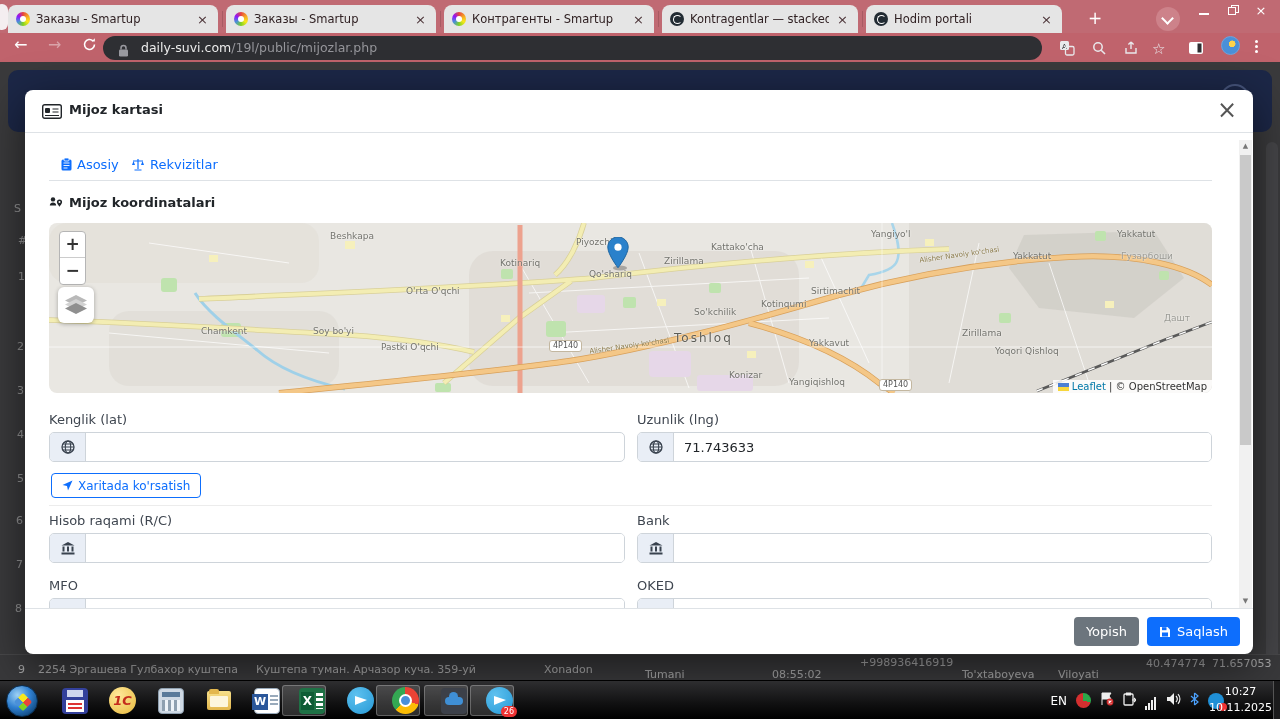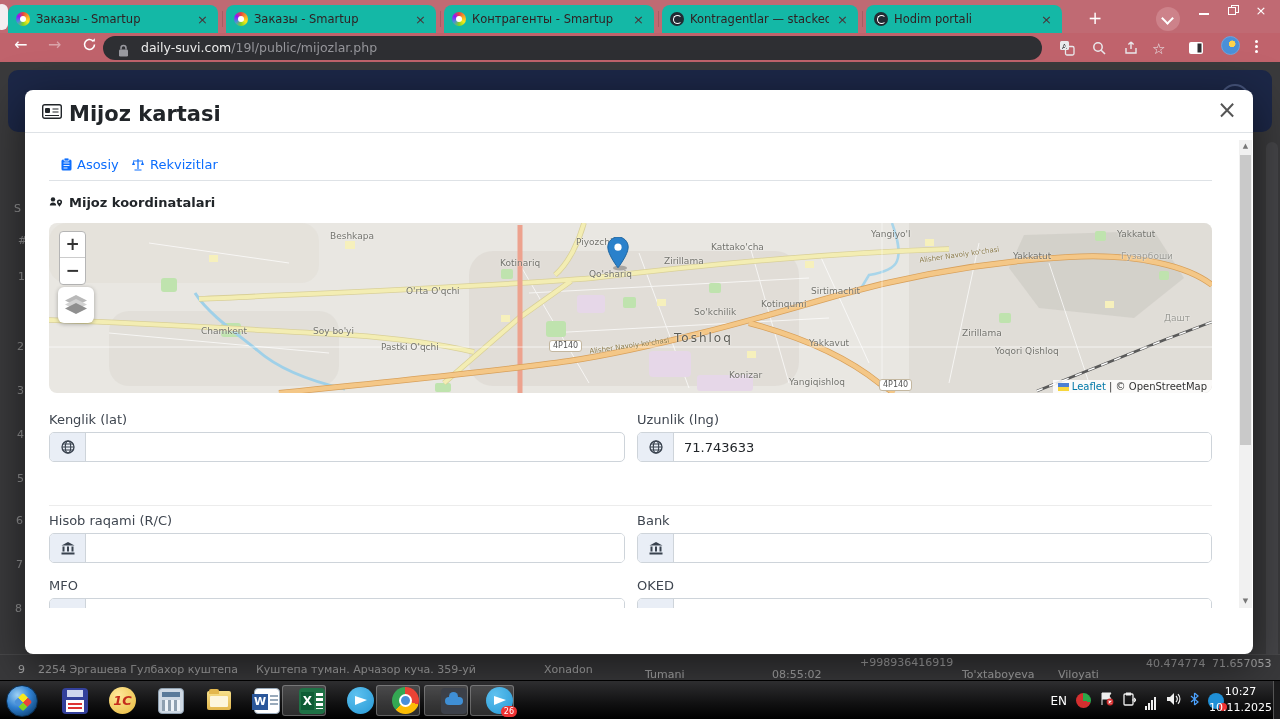--- a/index.html
+++ b/index.html
@@ -3,21 +3,21 @@
 <meta charset="utf-8">
 <style>
   * { margin:0; padding:0; box-sizing:border-box; }
   html,body { width:1280px; height:719px; overflow:hidden;
     font-family:"DejaVu Sans","Liberation Sans",sans-serif; background:#3a3a3c; }
   .abs { position:absolute; }
 
   
   #tabstrip { position:absolute; left:0; top:0; width:1280px; height:33px; background:#c06a73; }
   .edge-blob { position:absolute; left:-4px; top:4px; width:12px; height:26px; background:#f4eef0; border-radius:8px; }
-  .tab { position:absolute; top:5px; height:28px; background:#14b8a6; border-radius:8px 8px 0 0;
+  .tab { position:absolute; top:5px; height:28px; background:#e5e5e5; border-radius:8px 8px 0 0;
     display:flex; align-items:center; padding:0 8px; overflow:hidden; }
   .tab .title { font-size:11.5px; color:#302123; white-space:nowrap; overflow:hidden; flex:1; margin:0 6px; }
   .tab .tclose { font-size:13px; color:#4a3236; padding:0 2px; flex:none; }
   .tab-sep { position:absolute; top:11px; width:1px; height:16px; background:#a85b63; }
   .fav-smartup { width:14px; height:14px; border-radius:50%; flex:none;
     background:conic-gradient(#e8453c,#f5a623,#f8e71c,#7ed321,#4a90d9,#9013fe,#e8453c);
     position:relative; }
   .fav-smartup:after { content:""; position:absolute; left:4px; top:4px; width:6px; height:6px; border-radius:50%; background:#fff; }
   .fav-dark { width:14px; height:14px; border-radius:50%; flex:none; background:#222b33; position:relative; }
   .fav-dark:after { content:""; position:absolute; left:3px; top:3px; width:7px; height:7px;
@@ -54,21 +54,21 @@
   .ghost { color:rgba(255,255,255,.45); font-size:11px; position:absolute; }
   #pgscroll { position:absolute; right:2px; top:80px; width:12px; height:520px; background:#454548; border-radius:6px; }
   #bottomrow { position:absolute; left:0; top:592px; width:1280px; height:26px; background:#39393b;
     border-top:1px solid rgba(255,255,255,.08); }
   #bottomrow span { position:absolute; white-space:nowrap; color:rgba(255,255,255,.55); font-size:11px; }
 
   
   #modal { position:absolute; left:25px; top:90px; width:1228px; height:564px; background:#fff;
     border-radius:8px; box-shadow:0 12px 44px rgba(0,0,0,.55); }
   #mheader { position:absolute; left:0; top:0; right:0; height:43px; border-bottom:1px solid #dee2e6; }
-  #mtitle { position:absolute; left:44px; top:12px; font-size:21px; font-weight:bold; color:#212529; }
+  #mtitle { position:absolute; left:44px; top:12px; font-size:13px; font-weight:bold; color:#212529; }
   #mclose { position:absolute; right:12px; top:6px; font-size:24px; color:#555; width:28px; text-align:center; }
   #mbody { position:absolute; left:0; top:43px; width:1228px; height:475px; overflow:hidden; }
 
   .mtabs { position:absolute; left:24px; top:15px; width:1163px; height:33px; border-bottom:1px solid #dee2e6; }
   .mtab { position:absolute; top:0; height:32px; display:flex; align-items:center; gap:5px;
     font-size:13px; color:#0d6efd; padding:0 12px; }
   .mtab.active { background:#fff; border:1px solid #dee2e6; border-bottom:1px solid #fff;
     border-radius:6px 6px 0 0; color:#495057; height:34px; }
   .sectitle { position:absolute; left:24px; top:62px; font-size:13px; font-weight:bold; color:#212529;
     display:flex; align-items:center; gap:6px; }
@@ -458,20 +458,26 @@
       <span class="iprefix">
         <svg width="14" height="14" viewBox="0 0 14 14">
             <circle cx="7" cy="7" r="6" fill="none" stroke="#39424e" stroke-width="1.3"></circle>
             <ellipse cx="7" cy="7" rx="2.7" ry="6" fill="none" stroke="#39424e" stroke-width="1.1"></ellipse>
             <path d="M1 7h12M1.8 4h10.4M1.8 10h10.4" stroke="#39424e" stroke-width="1"></path>
           </svg>
       </span>
       <input value="71.743633" style="">
     </div>
 
+    <div id="showmap">
+      <svg width="11" height="11" viewBox="0 0 11 11">
+          <path d="M10.5 0.5 6 10.5 5 6 0.5 5z" fill="#0d6efd"></path>
+        </svg>
+      <span>Xaritada ko'rsatish</span>
+    </div>
     <div class="mdivider"></div>
 
     <span class="flabel" style="left:24px;top:380px">Hisob raqami (R/C)</span>
     <div class="igroup" style="left:24px;top:400px;width:576px">
       <span class="iprefix">
         <svg width="14" height="13" viewBox="0 0 14 13">
             <path d="M7 0 13.5 3.5H.5z" fill="#39424e"></path>
             <rect x="1.5" y="4.5" width="2" height="5" fill="#39424e"></rect>
             <rect x="6" y="4.5" width="2" height="5" fill="#39424e"></rect>
             <rect x="10.5" y="4.5" width="2" height="5" fill="#39424e"></rect>
@@ -505,20 +511,33 @@
       <input style="">
     </div>
 
     <div id="mscroll">
       <span class="arr" style="top:0">▲</span>
       <span class="thumb"></span>
       <span class="arr" style="bottom:0">▼</span>
     </div>
   </div>
 
+  <div id="mfooter">
+    <div class="btn" id="btn-yopish">
+      <span>Yopish</span>
+    </div>
+    <div class="btn" id="btn-saqlash">
+      <svg width="12" height="12" viewBox="0 0 12 12">
+          <path d="M1 1h7.5L11 3.5V11H1z" fill="#fff"></path>
+          <rect x="3" y="1.2" width="4.5" height="3" fill="#0d6efd"></rect>
+          <rect x="3" y="6.5" width="6" height="4" fill="#0d6efd"></rect>
+        </svg>
+      <span>Saqlash</span>
+    </div>
+  </div>
 </div>
 
 <div id="taskbar">
   <div id="startorb"></div>
 
   <div class="tbapp" style="left:44px">
     <span class="ic26" style="background:#33409b">
       <span style="position:absolute;left:5px;top:2px;width:16px;height:7px;background:#cfd6ee"></span>
       <span style="position:absolute;left:4px;top:12px;width:18px;height:12px;background:#fff"></span>
       <span style="position:absolute;left:6px;top:15px;width:14px;height:2px;background:#d33"></span>

